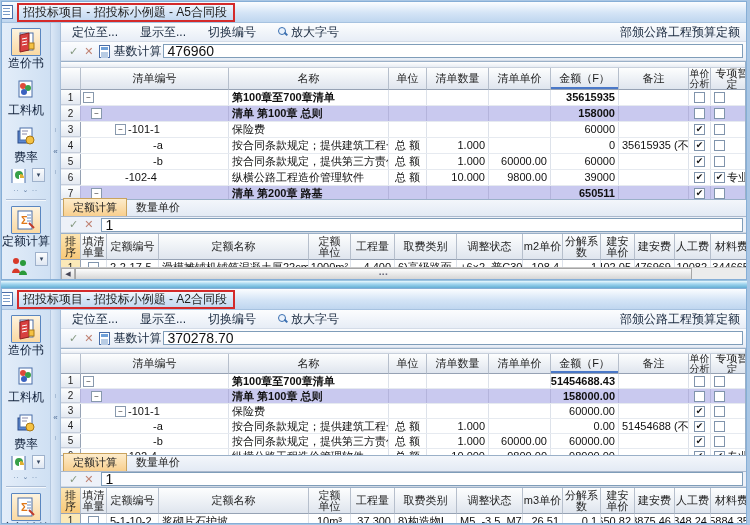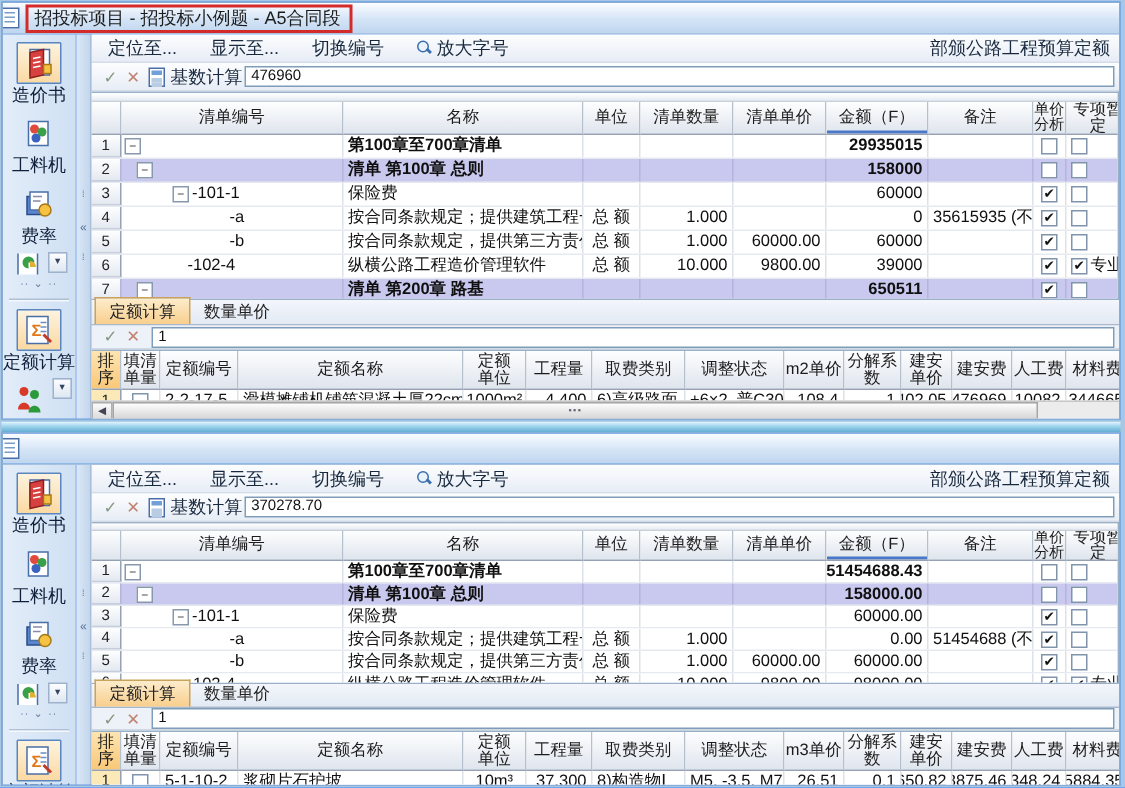--- a/index.html
+++ b/index.html
@@ -47,21 +47,21 @@
   .tbtn{padding:0 11px;white-space:nowrap;display:flex;align-items:center;gap:3px;}
   .tright{margin-left:auto;padding-right:6px;white-space:nowrap;}
   .mag{width:10px;height:10px;position:relative;flex:0 0 auto;}
   .mag::before{content:"";position:absolute;left:0;top:0;width:6px;height:6px;border:1.5px solid #3a6fb0;border-radius:50%;background:#eaf2fc;}
   .mag::after{content:"";position:absolute;left:6px;top:6px;width:4px;height:1.6px;background:#3a6fb0;transform:rotate(45deg);}
   .chk{color:#84987f;font-size:11px;padding:0 4px 0 8px;}
   .crx{color:#c08272;font-size:11px;padding:0 6px 0 2px;}
   .calc-ic{width:11px;height:13px;background:#fff;border:1px solid #4a6ea8;box-sizing:border-box;position:relative;margin-right:3px;}
   .calc-ic::after{content:"";position:absolute;left:1px;top:1px;width:7px;height:3px;background:#6fa0d8;box-shadow:0 5px 0 #b8cce4,0 8px 0 #b8cce4;}
   .edit-box{flex:1;height:14px;box-sizing:border-box;border:1px solid #7f9db9;background:#fff;
-            font-size:10px;line-height:12px;padding:0 3px;margin:0 3px 0 2px;color:#111;white-space:nowrap;overflow:hidden;}
+            font-size:14px;line-height:12px;padding:0 3px;margin:0 3px 0 2px;color:#111;white-space:nowrap;overflow:hidden;text-decoration:underline;}
 
   
   .ugrid{background:#fff;border:1px solid #9ab0c8;border-left:none;box-sizing:border-box;overflow:hidden;}
   .panel.top .ugrid{height:139px;flex:0 0 139px;}
   .panel.bottom .ugrid{height:108px;flex:0 0 108px;}
   .gstrip{background:linear-gradient(#ffffff,#e7ecf3);border-bottom:1px solid #c8d0dc;}
   .panel.top .gstrip{height:5px;} .panel.bottom .gstrip{height:4px;}
   .ghead{display:flex;}
   .panel.top .ghead{height:22px;} .panel.bottom .ghead{height:20px;}
   .hcell{box-sizing:border-box;flex:0 0 auto;border-right:1px solid #b6bfcc;border-bottom:1px solid #96a2b4;
@@ -229,21 +229,21 @@
           <div>
               <div class="grow">
                 <div class="cell numcell" style="width: 20px; flex-basis: 20px;">1</div>
                 <div class="cell" style="width: 148px; flex-basis: 148px; padding-left: 2px;">
                   <div class="exp">−</div>
                 </div>
                 <div class="cell b" style="width: 160px; flex-basis: 160px;">第100章至700章清单</div>
                 <div class="cell c" style="width: 38px; flex-basis: 38px;"></div>
                 <div class="cell r" style="width: 62px; flex-basis: 62px;"></div>
                 <div class="cell r" style="width: 62px; flex-basis: 62px;"></div>
-                <div class="cell r b" style="width: 68px; flex-basis: 68px;">29935015</div>
+                <div class="cell r b" style="width: 68px; flex-basis: 68px;">35615935</div>
                 <div class="cell" style="width: 70px; flex-basis: 70px;"></div>
                 <div class="cell c" style="width: 22px; flex-basis: 22px;">
                   <div class="cbx"></div>
                 </div>
                 <div class="cell" style="width: 43px; flex-basis: 43px;">
                   <div class="cbx"></div>
                 </div>
               </div>
               <div class="grow hl">
                 <div class="cell numcell" style="width: 20px; flex-basis: 20px;">2</div>
@@ -416,20 +416,21 @@
         </div>
       </div>
     </div>
   </div>
 
   <div class="splitter"></div>
 
   <div class="panel bottom">
     <div class="titlebar">
       <span class="mdi-icon"></span>
+      <span class="red-box">招投标项目 - 招投标小例题 - A2合同段</span>
     </div>
     <div class="panel-body">
       <div class="sidebar">
           <div class="side-item">
             <div class="side-icon selected">
               <svg class="svgi" width="22" height="22" viewBox="0 0 22 22">
                 <rect x="5" y="2" width="13" height="17" fill="#fff" stroke="#4a6ea8"></rect>
                 <path d="M5 4 L14 2 L14 19 L5 21 Z" fill="#d84040" stroke="#8c2020"></path>
                 <path d="M7 8 L12 7 M7 11 L12 10 M7 14 L12 13" stroke="#fff" stroke-width="1"></path>
                 <rect x="14" y="12" width="5" height="6" fill="#f5c242" stroke="#a87818"></rect>

